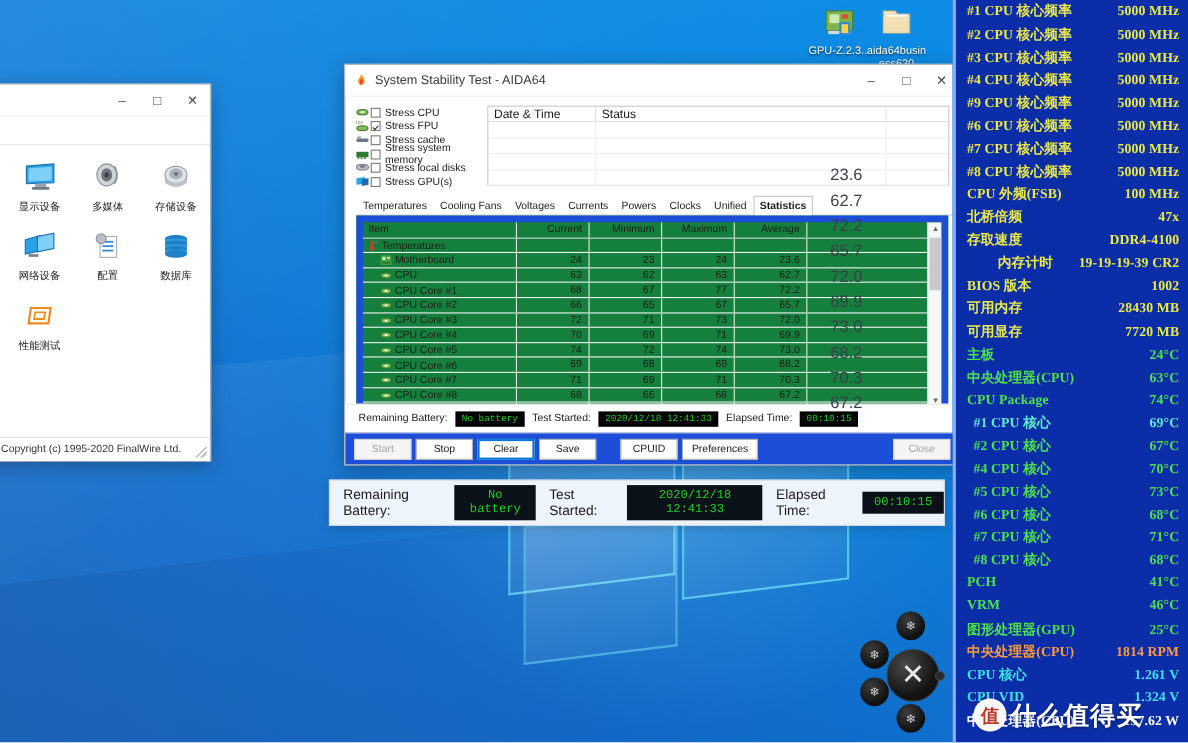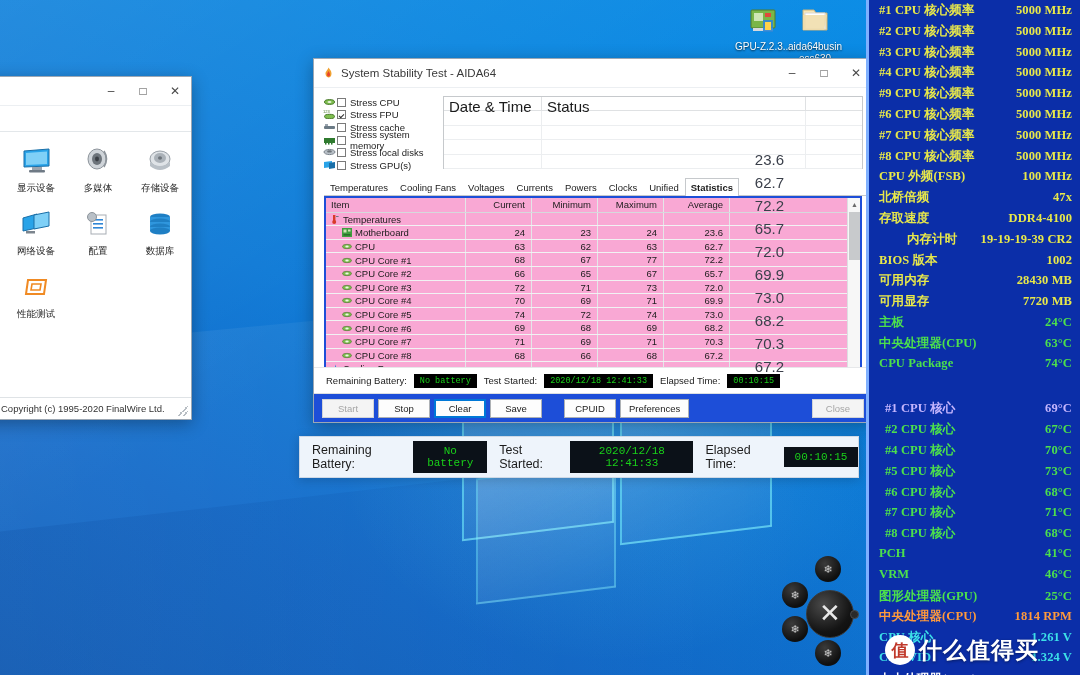--- a/index.html
+++ b/index.html
@@ -105,41 +105,41 @@
   }
   .cbx.on::after {
     content: ""; position: absolute; left: 1px; top: 3px; width: 4px; height: 2px;
     border-left: 1.4px solid #2b2b2b; border-bottom: 1.4px solid #2b2b2b;
     transform: rotate(-45deg);
   }
   .log-table {
     flex: 1; height: 73px; border: 1px solid #c6c9cc; background: #fff; position: relative;
   }
   .log-head { display: flex; height: 14px; border-bottom: 1px solid #dfe1e3; }
-  .log-head div { font-size: 15px; color: #1b1b1b; padding: 1px 0 0 5px; }
+  .log-head div { font-size: 11px; color: #1b1b1b; padding: 1px 0 0 5px; }
   .lh1 { width: 98px; border-right: 1px solid #dfe1e3; }
   .lh2 { flex: 1; border-right: 1px solid #dfe1e3; }
   .lh3 { width: 56px; }
   .log-rows div { height: 14.5px; border-bottom: 1px solid #eceef0; display:flex; }
   .log-rows div span { display:block; }
   .lc1 { width: 98px; border-right: 1px solid #eceef0; }
   .lc2 { flex:1; border-right: 1px solid #eceef0; }
   .lc3 { width: 56px; }
 
   
   .tabs { display: flex; margin: 5px 0 0 10px; border-bottom: 1px solid #c6c9cc; }
   .tab {
     font-size: 9.5px; padding: 3px 5px 3px 5px; color: #1b1b1b;
     border: 1px solid transparent; border-bottom: none; position: relative; top: 1px;
   }
   .tab.active { background: #fff; border-color: #c6c9cc; font-weight: bold; }
 
   
   .stats-wrap {
-    margin: 0 10px; height: 181px; border: 2px solid #1d4ed8; background: #f9a8d4;
+    margin: 0 10px; height: 181px; border: 6px solid #1d4ed8; background: #15803d;
     display: flex; overflow: hidden; position: relative;
   }
   .stats-tbl { flex: 1; }
   .st-head { display: flex; height: 15px; border-bottom: 1px solid #d6d9dc; }
   .st-head .c { font-size: 9.5px; color: #1b1b1b; padding-top: 1px; }
   .c-item { width: 140px; padding-left: 5px; border-right: 1px solid #e4e6e8; }
   .c-num { width: 66px; text-align: right; padding-right: 6px; border-right: 1px solid #e4e6e8; }
   .c-pad { flex: 1; }
   .st-row { display: flex; height: 13.6px; border-bottom: 1px solid #f1f2f3; }
   .st-row .c { font-size: 9.5px; color: #1b1b1b; padding-top: 1px; }
@@ -837,21 +837,21 @@
           <span class="v">24°C</span>
         </div>
         <div class="sp-row" style="color: rgb(76, 224, 76);">
           <span class="k">中央处理器(CPU)</span>
           <span class="v">63°C</span>
         </div>
         <div class="sp-row" style="color: rgb(76, 224, 76);">
           <span class="k">CPU Package</span>
           <span class="v">74°C</span>
         </div>
-        <div class="sp-row indent" style="color: #c4b5fd; margin-top: 24px;">
+        <div class="sp-row indent" style="color: #5eead4;">
           <span class="k">#1 CPU 核心</span>
           <span class="v">69°C</span>
         </div>
         <div class="sp-row indent" style="color: rgb(76, 224, 76);">
           <span class="k">#2 CPU 核心</span>
           <span class="v">67°C</span>
         </div>
         <div class="sp-row indent" style="color: rgb(76, 224, 76);">
           <span class="k">#4 CPU 核心</span>
           <span class="v">70°C</span>

